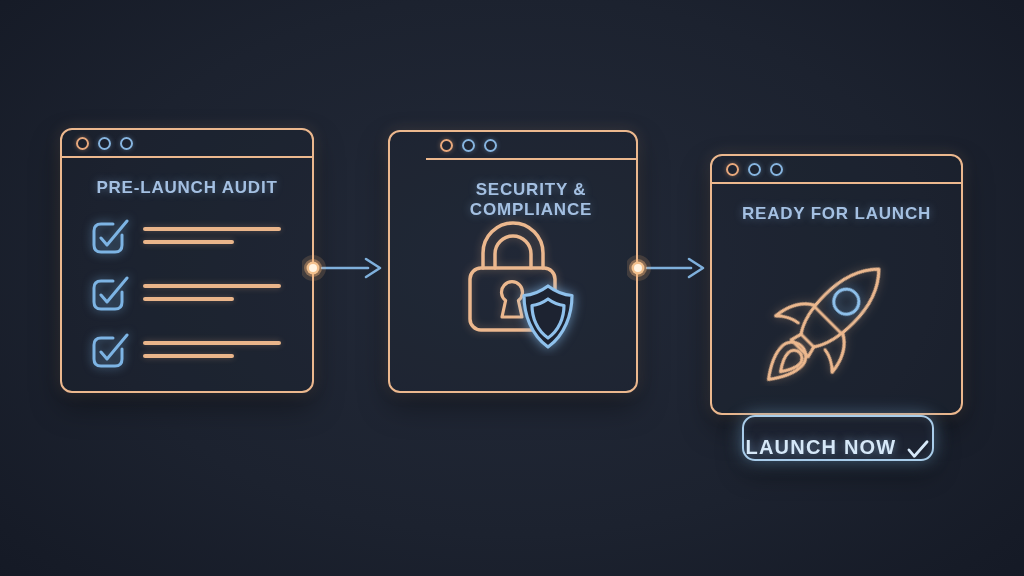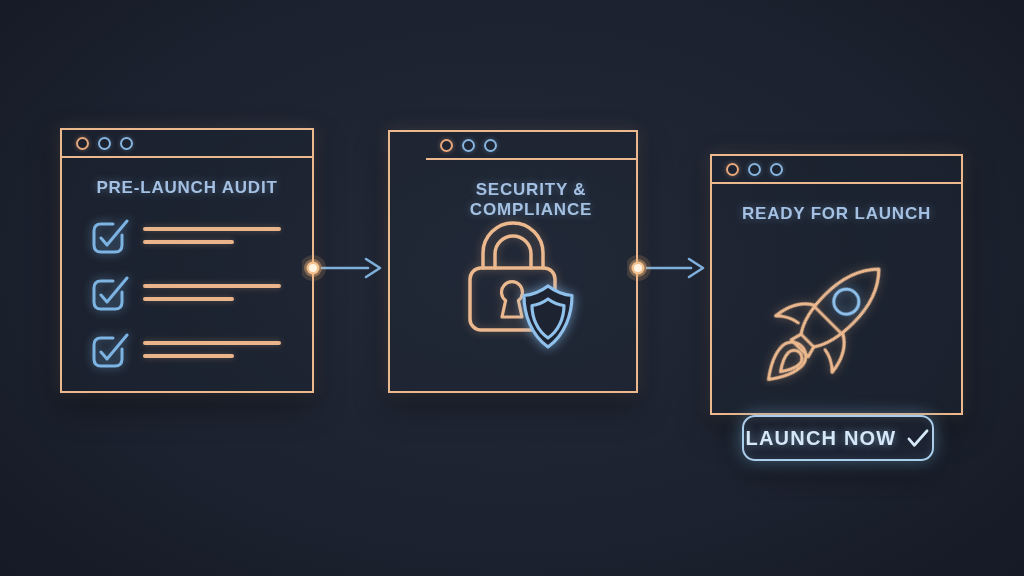--- a/index.html
+++ b/index.html
@@ -4,21 +4,21 @@
 <style>
   html,body{margin:0;padding:0;background:#10141f;}
   .canvas{
     position:relative;width:1024px;height:576px;overflow:hidden;
     background:radial-gradient(ellipse 75% 85% at 50% 46%, #232a39 0%, #1c222f 55%, #161b27 85%, #131824 100%);
     font-family:"Liberation Sans", sans-serif;
   }
   
   .window{
     position:absolute;box-sizing:border-box;
-    border:2px solid #ecb88e;border-radius:0;
+    border:2px solid #ecb88e;border-radius:12px;
     box-shadow:0 0 16px rgba(236,184,142,.14), 0 14px 30px rgba(0,0,0,.35);
     background:rgba(29,35,49,.25);
   }
   #win1{left:60px;top:128px;width:254px;height:265px;}
   #win2{left:388px;top:130px;width:250px;height:263px;padding-left:36px;}
   #win3{left:710px;top:130px;width:253px;height:261px;margin-top:24px;}
   .titlebar{
     height:26px;border-bottom:2px solid #ecb88e;
     display:flex;align-items:center;gap:9px;padding-left:14px;
   }
@@ -45,21 +45,21 @@
   .rocket-svg{position:absolute;left:48px;top:84px;width:154px;height:146px;}
   
   .connector{position:absolute;width:88px;height:36px;}
   #conn1{left:302px;top:250px;}
   #conn2{left:627px;top:250px;}
   
   .launch-btn{
     position:absolute;left:742px;top:415px;width:192px;height:46px;
     box-sizing:border-box;border:2.5px solid #a9cdea;border-radius:13px;
     background:rgba(34,43,60,.4);
-    display:flex;align-items:center;justify-content:center;gap:10px;
+    display:flex;align-items:flex-end;justify-content:center;gap:10px;
     color:#d6e8f8;font-family:"Liberation Sans",sans-serif;
     font-size:20px;font-weight:bold;letter-spacing:1.2px;
     box-shadow:0 0 18px rgba(140,195,240,.45), inset 0 0 10px rgba(140,195,240,.12), 0 12px 26px rgba(0,0,0,.4);
     text-shadow:0 0 8px rgba(160,205,245,.55);
     cursor:pointer;padding:0;
   }
   .btn-check{width:24px;height:20px;flex:0 0 auto;}
 </style>
 </head>
 <body>

